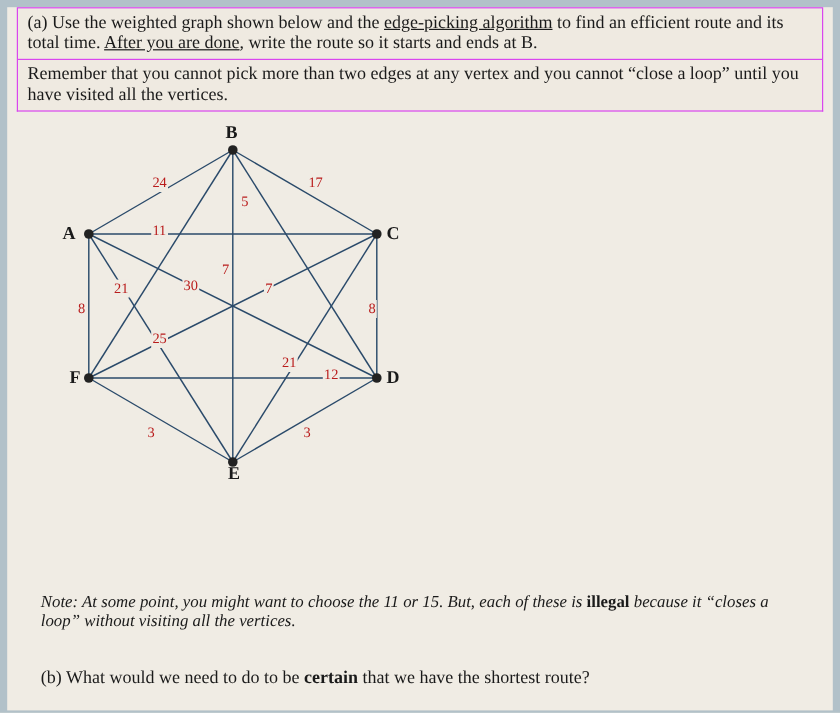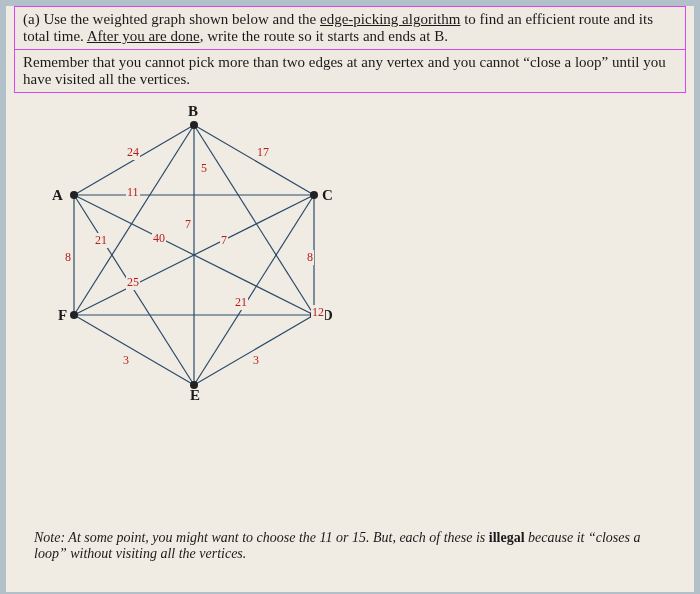--- a/index.html
+++ b/index.html
@@ -49,21 +49,21 @@
   }
   .bottom-text {
     position: absolute;
     bottom: 18px;
     left: 28px;
     right: 28px;
   }
   .note {
     font-style: italic;
     font-size: 14px;
-    margin-bottom: 12px;
+    margin-bottom: 30px;
   }
   .illegal { font-weight: bold; font-style: normal; }
   .bold { font-weight: bold; }
   .und { text-decoration: underline; }
   svg { position: absolute; top: 0; left: 0; }
 </style>
 </head>
 <body>
 <div class="page">
 
@@ -111,31 +111,34 @@
   <div class="vlabel" style="left:288px; top:202px;">D</div>
   <div class="vlabel" style="left:156px; top:282px;">E</div>
   <div class="vlabel" style="left:24px; top:202px;">F</div>
   <div class="vlabel" style="left:18px; top:82px;">A</div>
 
   <div class="elabel" style="left:92px; top:40px;">24</div>
   <div class="elabel" style="left:222px; top:40px;text-align:right;">17</div>
   <div class="elabel" style="left:92px; top:80px;">11</div>
   <div class="elabel" style="left:166px; top:56px;">5</div>
   <div class="elabel" style="left:150px; top:112px;">7</div>
-  <div class="elabel" style="left:118px; top:126px;">40</div>
+  <div class="elabel" style="left:118px; top:126px;">30</div>
   <div class="elabel" style="left:186px; top:128px;">7</div>
   <div class="elabel" style="left:60px; top:128px;">21</div>
   <div class="elabel" style="left:200px; top:190px;">21</div>
   <div class="elabel" style="left:92px; top:170px;">25</div>
   <div class="elabel" style="left:272px; top:145px;">8</div>
   <div class="elabel" style="left:30px; top:145px;">8</div>
-  <div class="elabel" style="left:235px; top:200px;margin-left:42px;">12</div>
+  <div class="elabel" style="left:235px; top:200px;">12</div>
   <div class="elabel" style="left:88px; top:248px;">3</div>
   <div class="elabel" style="left:218px; top:248px;">3</div>
 </div>
 
 <div class="bottom-text">
   <div class="note">
     <span>Note: At some point, you might want to choose the 11 or 15. But, each of these is </span><span class="illegal">illegal</span><span> because it “closes a loop” without visiting all the vertices.</span>
   </div>
+  <div>
+    <span>(b)</span><span> What would we need to do to be </span><span class="bold">certain</span><span> that we have the shortest route?</span>
+  </div>
 </div>
 
 </div>
 
 </body></html>

